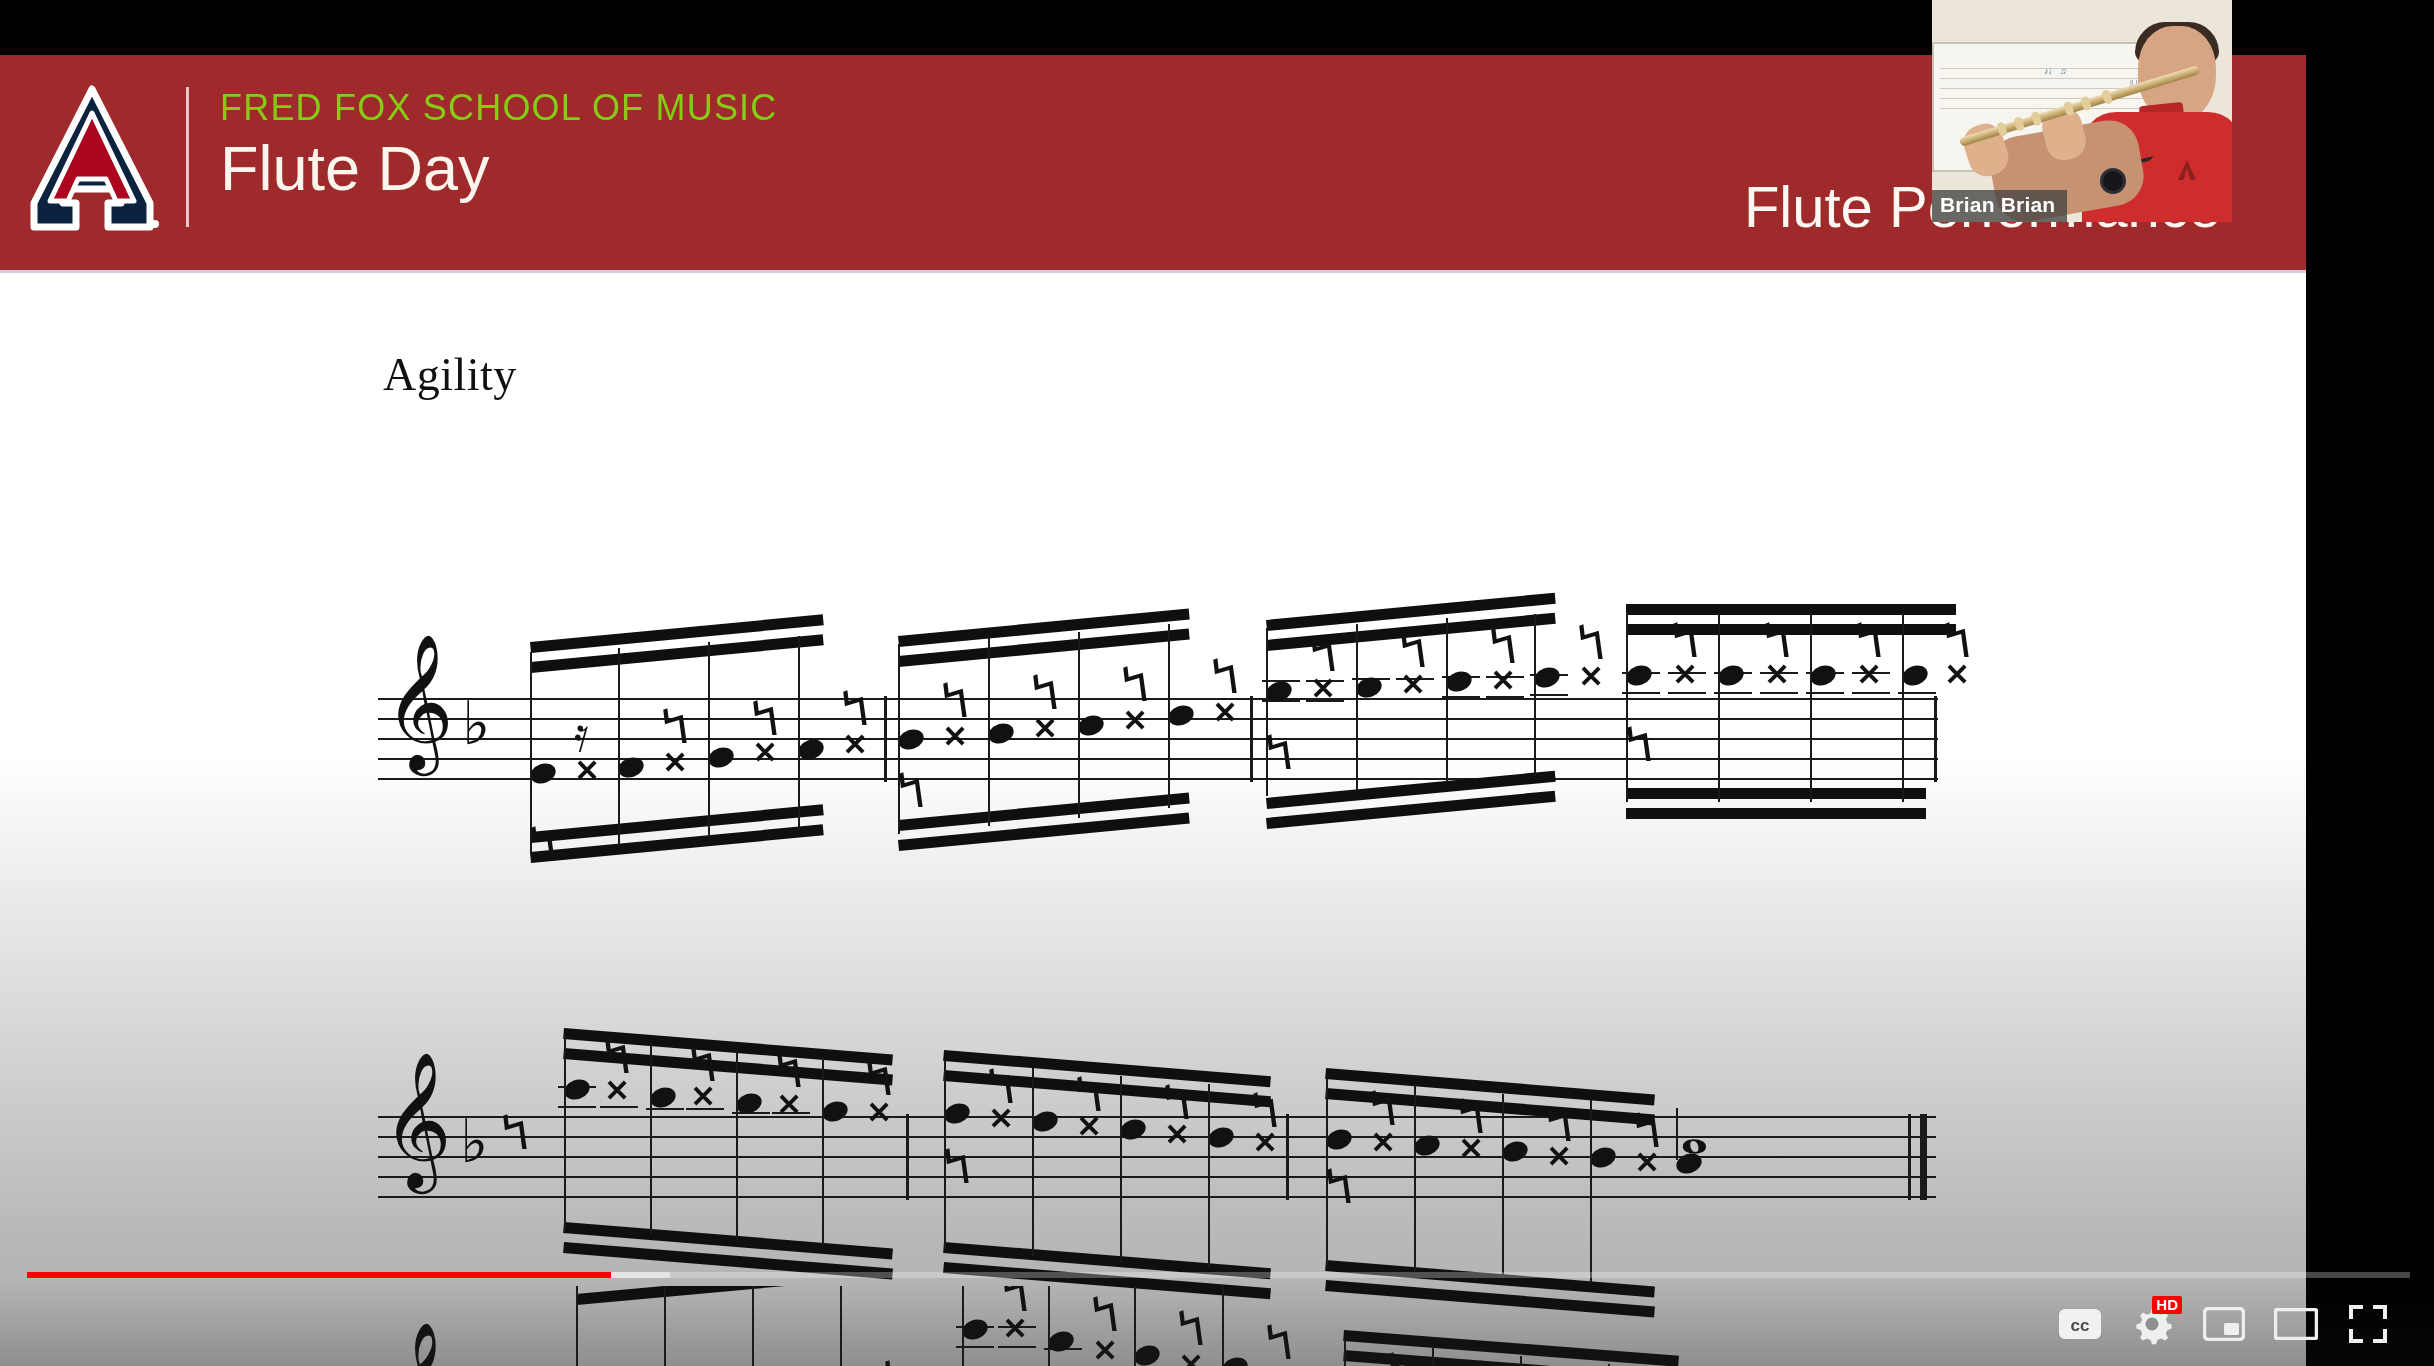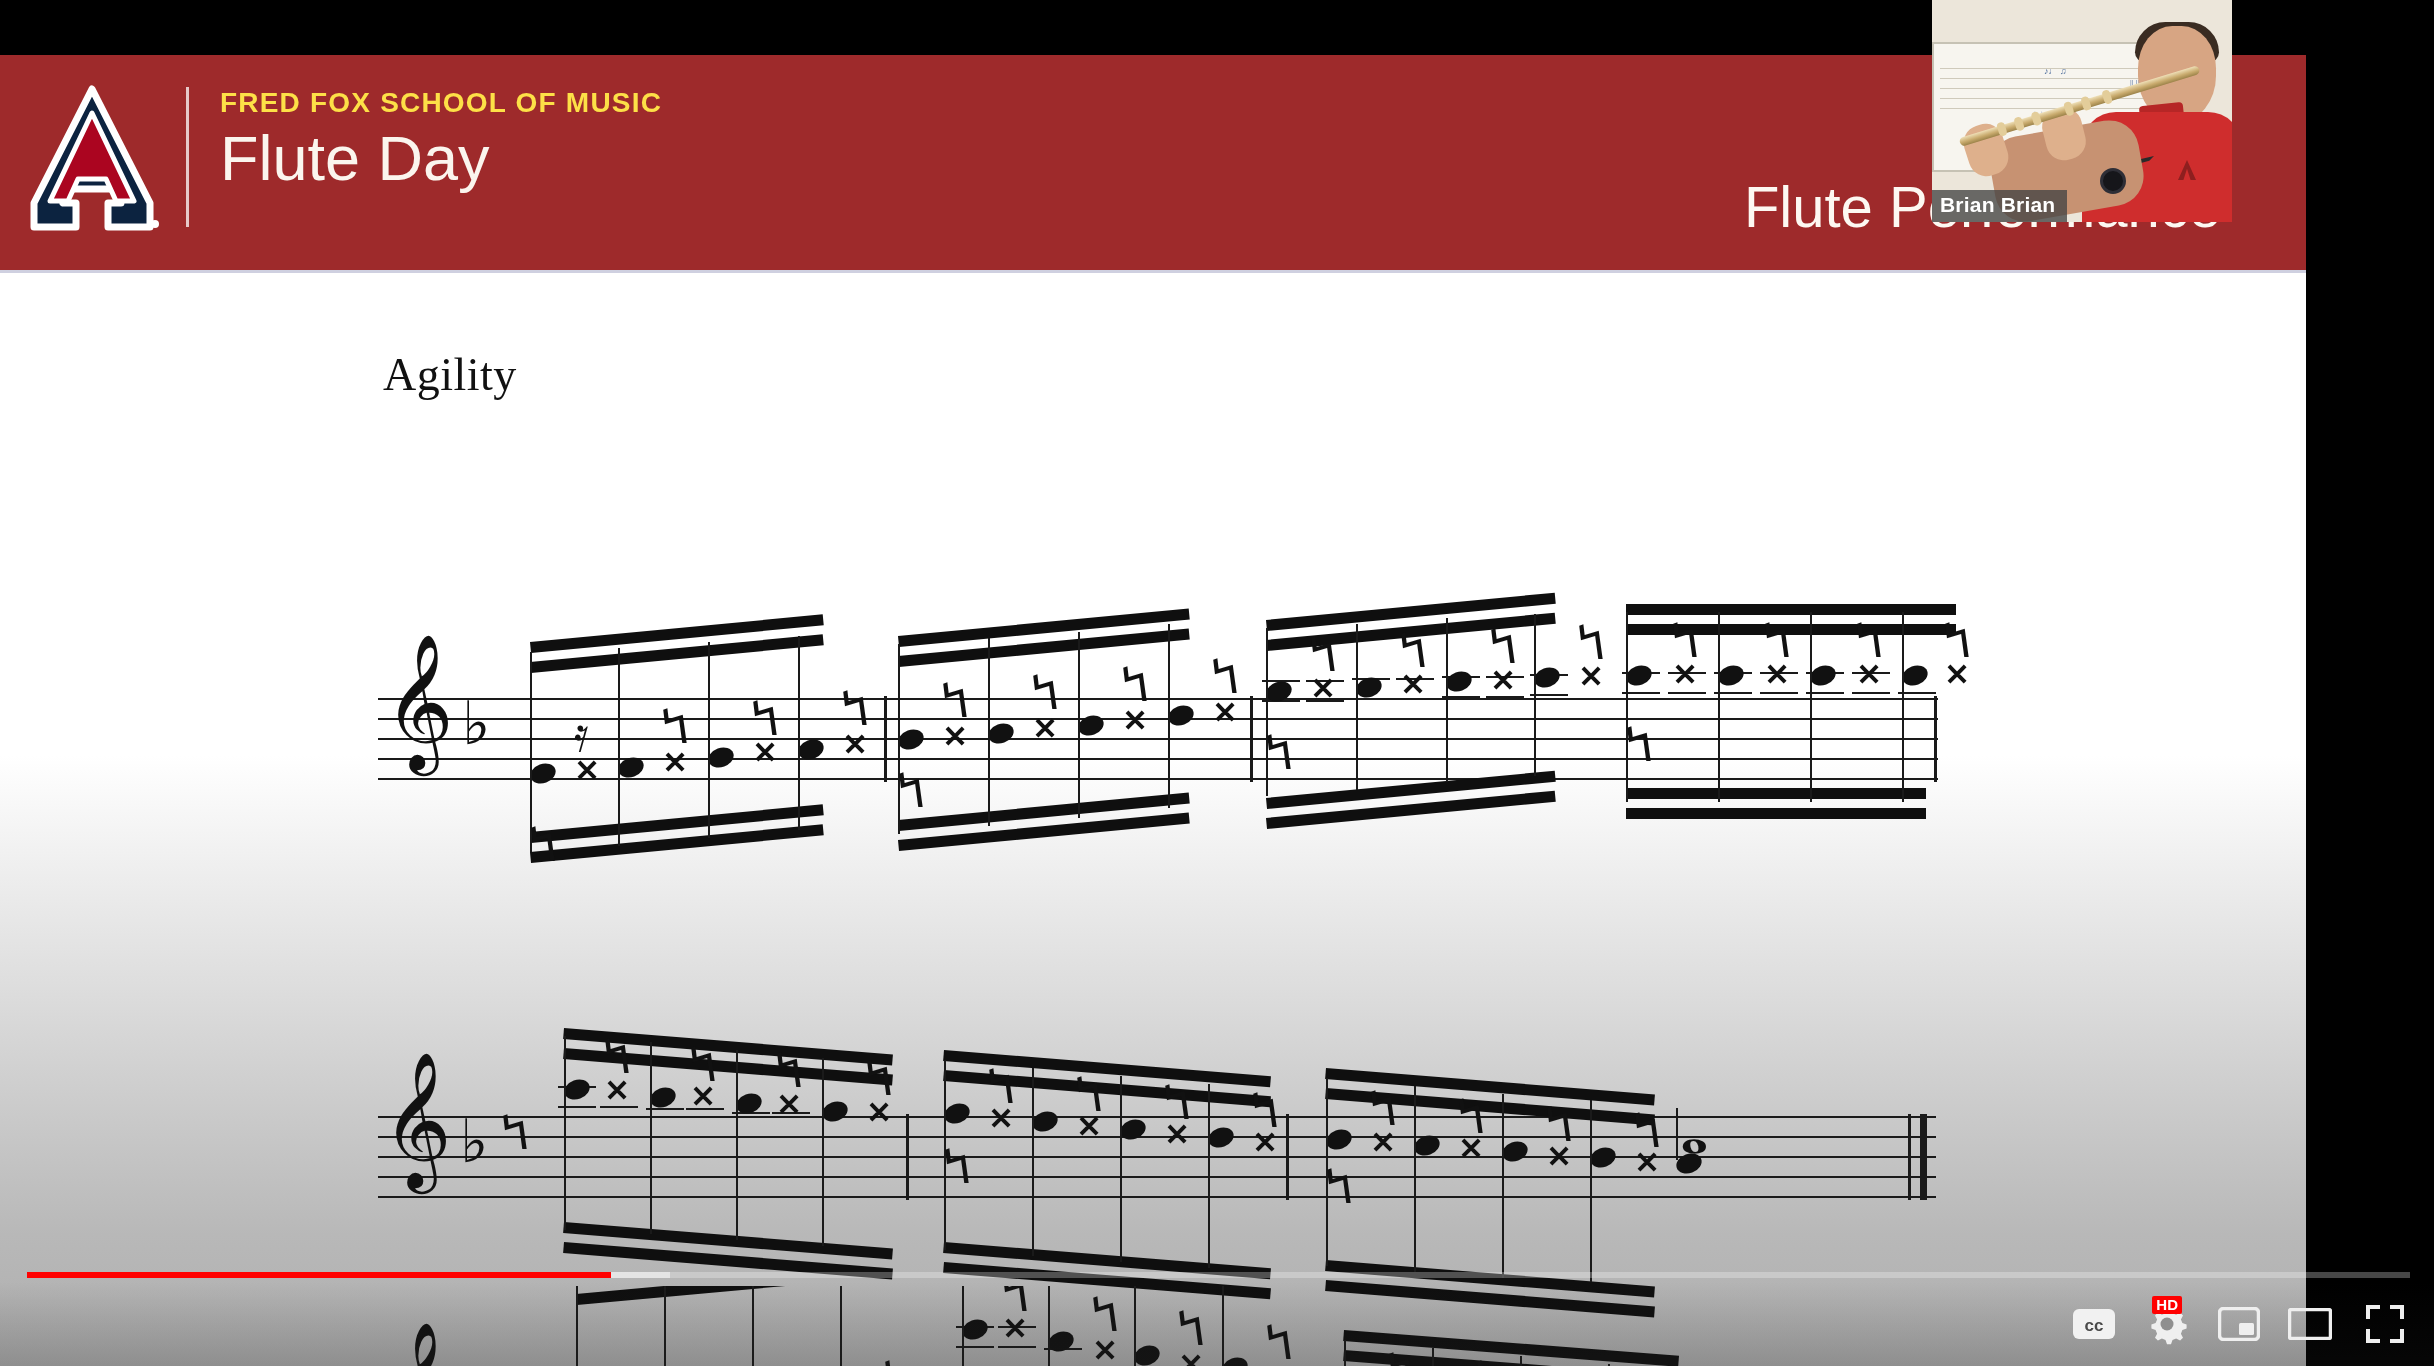--- a/index.html
+++ b/index.html
@@ -43,22 +43,22 @@
   .logo-wrap svg { display:block; }
 
   .logo-divider {
     position:absolute; left:186px; top:32px;
     width:3px; height:140px;
     background:rgba(255,255,255,.75);
   }
   .brand-block { position:absolute; left:220px; top:32px; }
   .brand-school {
     font-family:"Liberation Sans", sans-serif;
-    font-size:28px; letter-spacing:1.2px;
-    color:#fde047; font-weight:700;
+    font-size:36px; letter-spacing:1.2px;
+    color:#84cc16; font-weight:400;
     white-space:nowrap;
   }
   .brand-title {
     font-family:"Liberation Sans", sans-serif;
     font-size:63px; line-height:70px;
     color:#fbf5ee; font-weight:400;
     margin-top:4px; white-space:nowrap;
   }
   .banner-right {
     position:absolute; right:85px; top:118px;
@@ -240,21 +240,21 @@
   #controls {
     position:absolute; left:0; bottom:0;
     width:2434px; height:84px;
     background:linear-gradient(180deg, rgba(40,40,40,.0) 0%, rgba(30,30,30,.22) 100%);
     display:flex; align-items:center;
   }
   #controls-left { display:flex; align-items:center; padding-left:28px; }
   #controls-right { display:flex; align-items:center; margin-left:auto; padding-right:30px; }
   .ctl {
     width:72px; height:72px;
-    display:flex; align-items:center; justify-content:flex-end;
+    display:flex; align-items:center; justify-content:center;
     cursor:pointer; position:relative;
   }
   .ctl svg { display:block; }
   #time-display {
     color:#eee; font-size:30px; margin-left:22px;
     font-family:"Liberation Sans", sans-serif;
     white-space:nowrap; letter-spacing:.3px;
   }
   #hd-badge {
     position:absolute; top:8px; right:6px;

